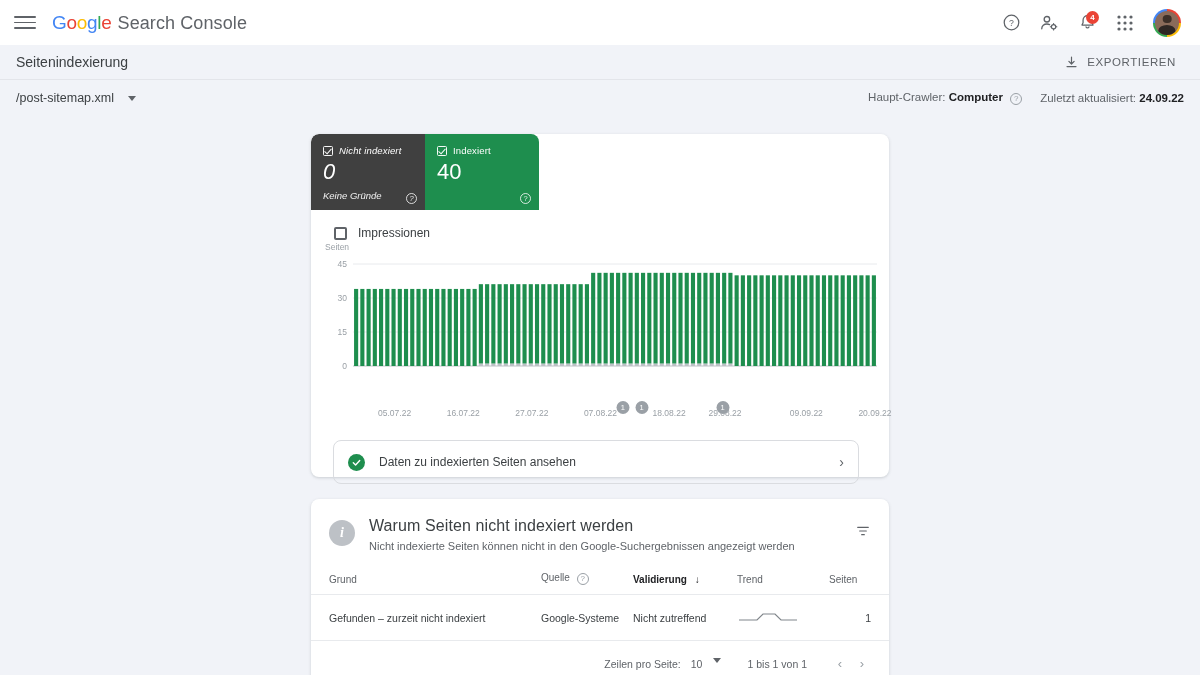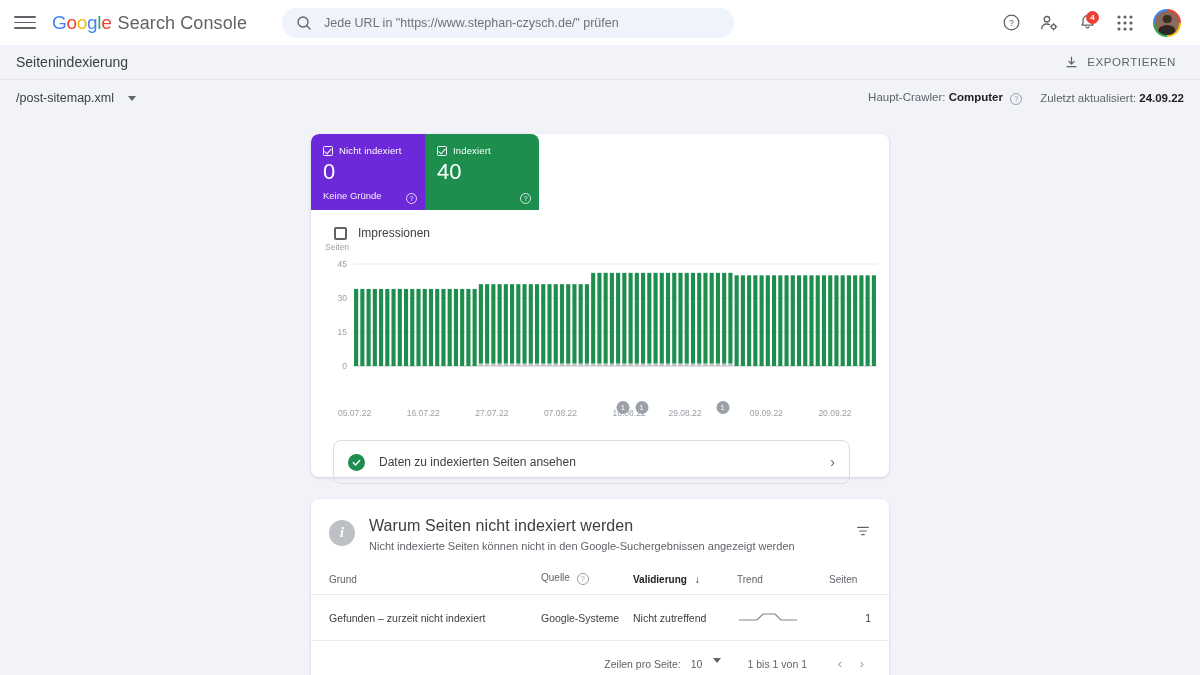--- a/index.html
+++ b/index.html
@@ -110,21 +110,21 @@
     box-shadow: 0 1px 2px rgba(60,64,67,.10), 0 1px 3px 1px rgba(60,64,67,.07);
   }
   .card-chart { margin-top: 18px; padding: 0 0 18px 0; height: 343px; position: relative; }
 
   
   .tiles { display: flex; padding: 0; border-radius: 8px 8px 0 0; overflow: hidden; width: 228px; margin: 0; }
   .tile {
     width: 114px; height: 76px; padding: 11px 12px 0 12px;
     position: relative; cursor: pointer;
   }
-  .tile.gray { background: #6d28d9; border-radius: 8px 0 0 0; }
+  .tile.gray { background: #404040; border-radius: 8px 0 0 0; font-style: italic; }
   .tile.green { background: #1e8e4e; }
   .tile-head { display:flex;align-items:center;gap:6px; }
   .tile-check {
     width: 10px; height: 10px; border: 1.3px solid rgba(255,255,255,.95);
     border-radius: 1.5px; position: relative; flex:none;
   }
   .tile-check::after {
     content:''; position:absolute; left:2px; top:0px;
     width:3px;height:6px;border:solid rgba(255,255,255,.95);
     border-width:0 1.3px 1.3px 0; transform: rotate(42deg);
@@ -142,31 +142,31 @@
   
   .impr { display:flex;align-items:center;gap:11px; padding: 16px 0 0 11px; cursor:pointer;margin-left:12px; }
   .impr-box { width:13px;height:13px;border:2px solid #5f6368;border-radius:2px; flex:none; }
   .impr-label { font-size:12px;color:#3c4043; }
 
   
   .chart-area { position: relative; margin: 14px 0 0 0; height: 150px; padding-left: 14px; }
   .y-title { position:absolute; left:14px; top:-12px; font-size:8.5px; color:#9aa0a6; }
   .chart-svg { display:block; }
   .xaxis { display:flex; padding-left: 14px; margin-top: 4px; position: relative; height: 16px; }
-  .xlbl { position:absolute; font-size:8.5px; color:#9aa0a6; white-space:nowrap; transform: translateX(-50%); }
+  .xlbl { position:absolute; font-size:8.5px; color:#9aa0a6; white-space:nowrap; transform: translateX(-50%); margin-left: 40px; }
   .annot {
     position:absolute; width:13px;height:13px;border-radius:50%;
     background:#9aa0a6; color:#fff; font-size:7.5px;
     display:flex;align-items:center;justify-content:center;
     transform: translateX(-50%); cursor:pointer;
   }
 
   
   .linkrow {
-    margin: 16px 39px 0 22px; height: 44px;
+    margin: 16px 30px 0 22px; height: 44px;
     border: 1px solid #dadce0; border-radius: 8px;
     display: flex; align-items: center; padding: 0 14px; cursor: pointer; justify-content: flex-end;
   }
   .check-circle {
     width:17px;height:17px;border-radius:50%;background:#1e8e4e;
     display:flex;align-items:center;justify-content:center;flex:none;margin-right:14px;
   }
   .linkrow-text { font-size:12px;color:#3c4043; }
   .chev { margin-left:auto; color:#5f6368; font-size:14px; }
 
@@ -217,27 +217,20 @@
   <div class="hamburger">
     <span></span>
       <span></span>
       <span></span>
   </div>
   <div class="brand">
     <span class="g-logo"><span class="b">G</span><span class="r">o</span><span class="y">o</span><span class="b2">g</span><span class="g">l</span><span class="r2">e</span></span>
     <span class="brand-sub">Search Console</span>
   </div>
 
-  <div class="searchbox">
-    <svg class="sicon" viewBox="0 0 24 24">
-      <path fill="none" stroke="#5f6368" stroke-width="2" d="M10.5 3a7.5 7.5 0 1 0 0 15 7.5 7.5 0 0 0 0-15z"></path>
-      <path stroke="#5f6368" stroke-width="2" stroke-linecap="round" d="M16.2 16.2 21 21"></path>
-    </svg>
-    <input type="text" placeholder="Jede URL in &quot;https://www.stephan-czysch.de/&quot; prüfen" style="">
-  </div>
 
   <div class="head-right">
     <div class="hicon">
       <svg width="19" height="19" viewBox="0 0 24 24">
         <circle cx="12" cy="12" r="9.2" fill="none" stroke="#5f6368" stroke-width="1.6"></circle>
         <text x="12" y="16.5" font-size="11" fill="#5f6368" text-anchor="middle" font-family="Liberation Sans">?</text>
       </svg>
     </div>
     <div class="hicon">
       <svg width="20" height="20" viewBox="0 0 24 24">

